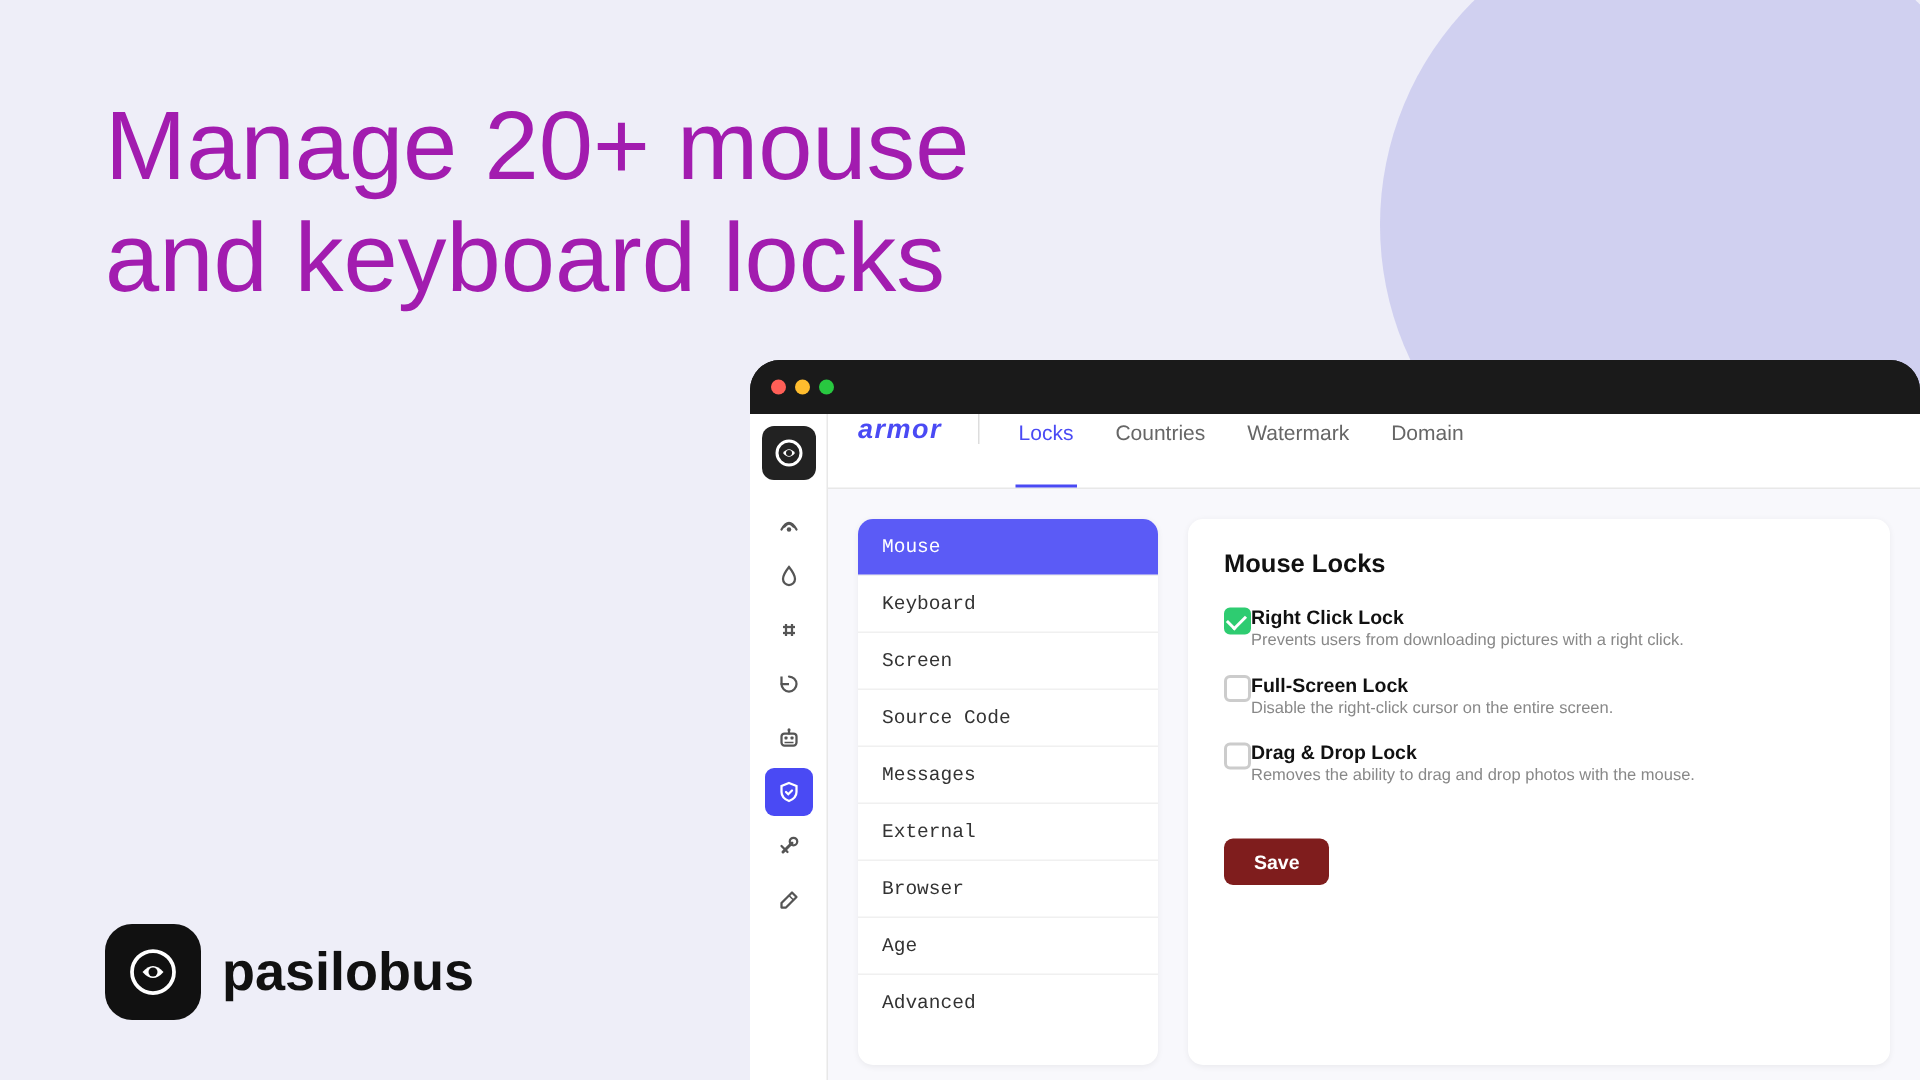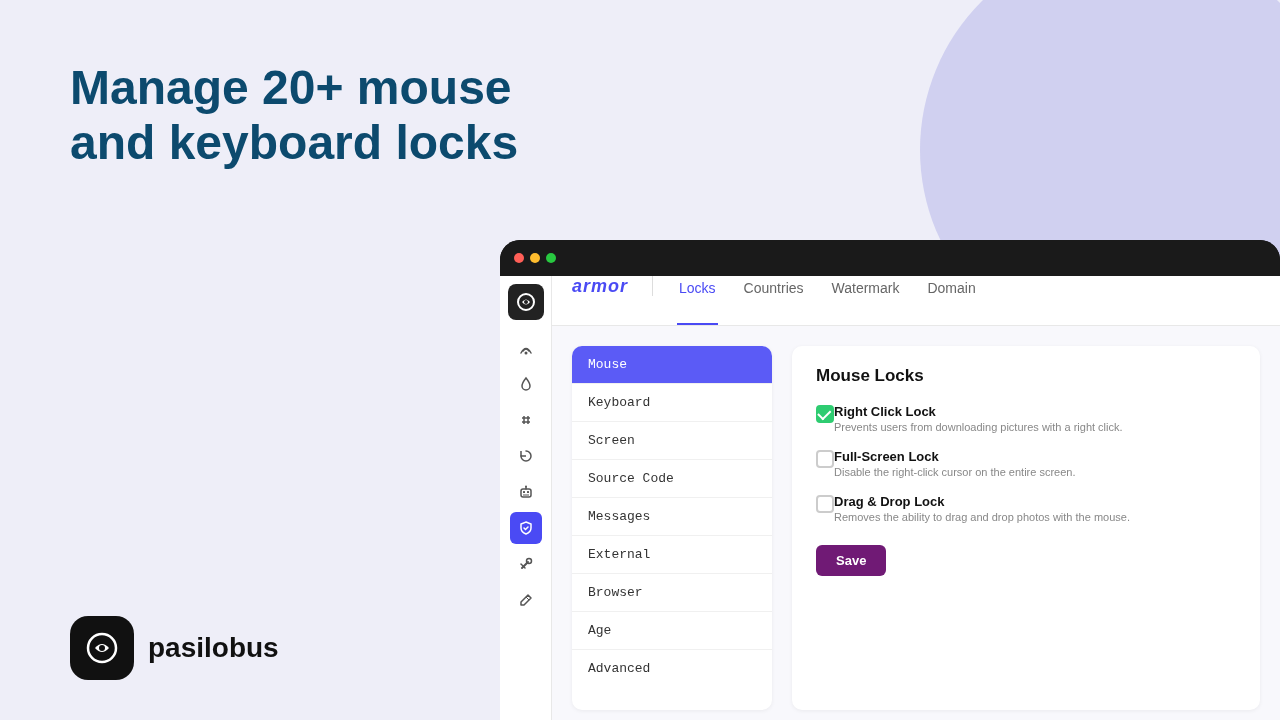--- a/index.html
+++ b/index.html
@@ -26,23 +26,23 @@
     }
 
     
     .hero-text {
       position: absolute;
       top: 60px;
       left: 70px;
       z-index: 1;
     }
     .hero-text h1 {
-      font-size: 48px;
-      font-weight: 700;
-      color: #0c4a6e;
+      font-size: 65px;
+      font-weight: 400;
+      color: #a21caf;
       line-height: 1.15;
     }
 
     
     .brand {
       position: absolute;
       bottom: 40px;
       left: 70px;
       display: flex;
       align-items: center;
@@ -56,21 +56,21 @@
       border-radius: 18px;
       display: flex;
       align-items: center;
       justify-content: center;
     }
     .brand-logo svg {
       width: 40px;
       height: 40px;
     }
     .brand-name {
-      font-size: 28px;
+      font-size: 36px;
       font-weight: 700;
       color: #111;
     }
 
     
     .app-window {
       position: absolute;
       top: 240px;
       left: 500px;
       width: 780px;
@@ -269,29 +269,29 @@
       display: block;
     }
     .lock-text .lock-desc {
       font-size: 11px;
       color: #888;
       display: block;
       margin-top: 2px;
     }
 
     .save-button {
-      background: #701a75;
+      background: #7f1d1d;
       color: #fff;
       border: none;
       border-radius: 6px;
       padding: 8px 20px;
       font-size: 13px;
       font-weight: 600;
       cursor: pointer;
-      margin-top: 6px;
+      margin-top: 20px;
     }
 
     
     .window-topbar {
       position: absolute;
       top: 0;
       left: 0;
       right: 0;
       height: 36px;
       background: #1a1a1a;

